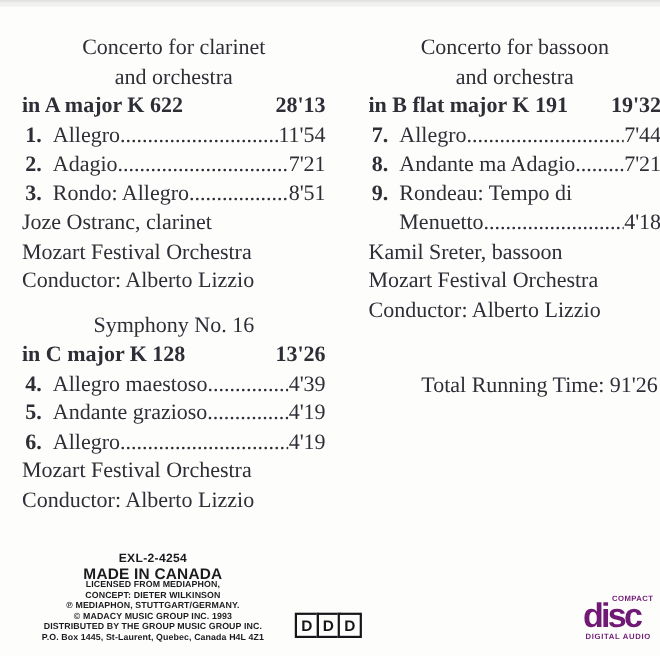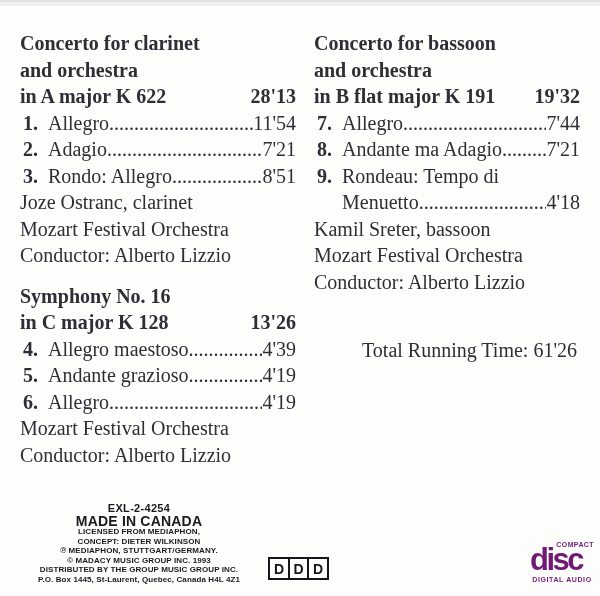--- a/index.html
+++ b/index.html
@@ -11,23 +11,23 @@
     position: relative;
     overflow: hidden;
   }
   .scan-edge {
     position: absolute; top: 0; left: 0; width: 600px; height: 6px;
     background: #f0f0ee; border-top: 2px solid #e3e3e1;
     box-sizing: border-box;
   }
   .col { position: absolute; top: 30px; font-size: 20px; line-height: 26.5px; }
   .col-left  { left: 20px;  width: 276px; }
-  .col-right { left: 314px; width: 266px; }
-
-  .work-title { font-weight: 700; }
+  .col-right { left: 335px; width: 266px; }
+
+  .work-title { font-weight: 400; text-align: center; }
   .key-row { display: flex; justify-content: space-between; font-weight: 700; }
   .key-row .dur { font-weight: 700; }
 
   .track { display: flex; align-items: baseline; }
   .track .num { flex: 0 0 28px; box-sizing: border-box; padding-left: 3px; font-weight: 700; }
   .track .ttl { flex: 0 0 auto; white-space: nowrap; }
   .track .leader { flex: 1 1 auto; overflow: hidden; white-space: nowrap; min-width: 8px; }
   .track .leader::after {
     content: "..................................................................";
   }
@@ -181,21 +181,21 @@
       <span class="num"></span>
       <span class="ttl">Menuetto</span>
       <span class="leader"></span>
       <span class="time">4'18</span>
     </div>
     <div class="credit">Kamil Sreter, bassoon</div>
     <div class="credit">Mozart Festival Orchestra</div>
     <div class="credit">Conductor: Alberto Lizzio</div>
   </div>
 
-  <div class="total-line">Total Running Time: 61'26</div>
+  <div class="total-line">Total Running Time: 91'26</div>
 </div>
 
 <div class="footer">
   <div class="catalog">EXL-2-4254</div>
   <div class="made-in">MADE IN CANADA</div>
   <div class="fine">LICENSED FROM MEDIAPHON,</div>
   <div class="fine">CONCEPT: DIETER WILKINSON</div>
   <div class="fine">℗ MEDIAPHON, STUTTGART/GERMANY.</div>
   <div class="fine">© MADACY MUSIC GROUP INC. 1993</div>
   <div class="fine">DISTRIBUTED BY THE GROUP MUSIC GROUP INC.</div>

